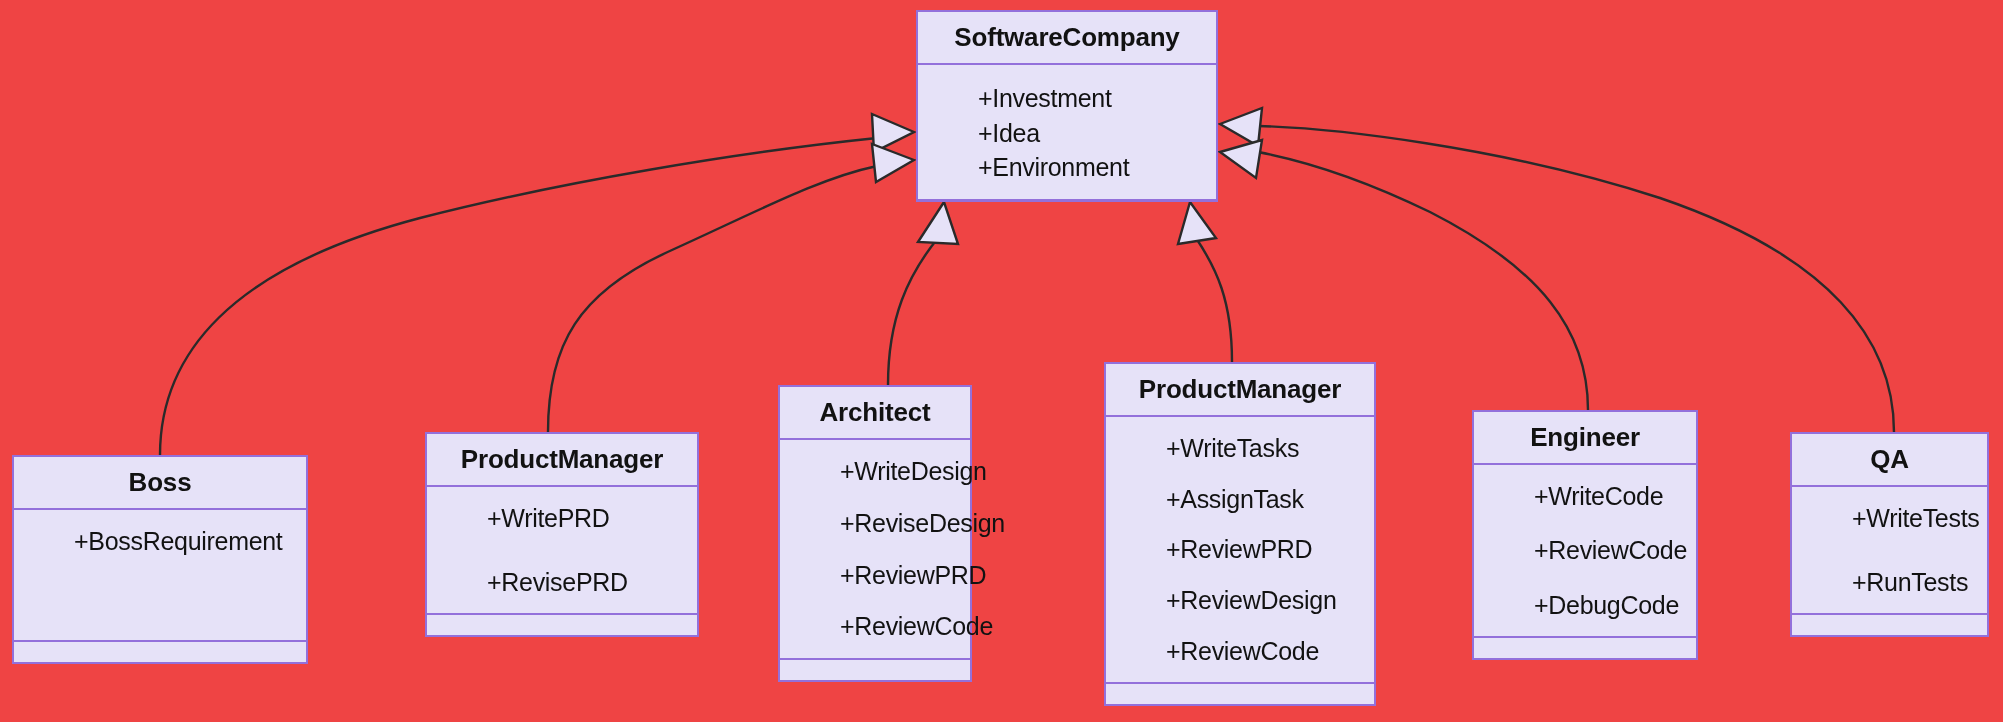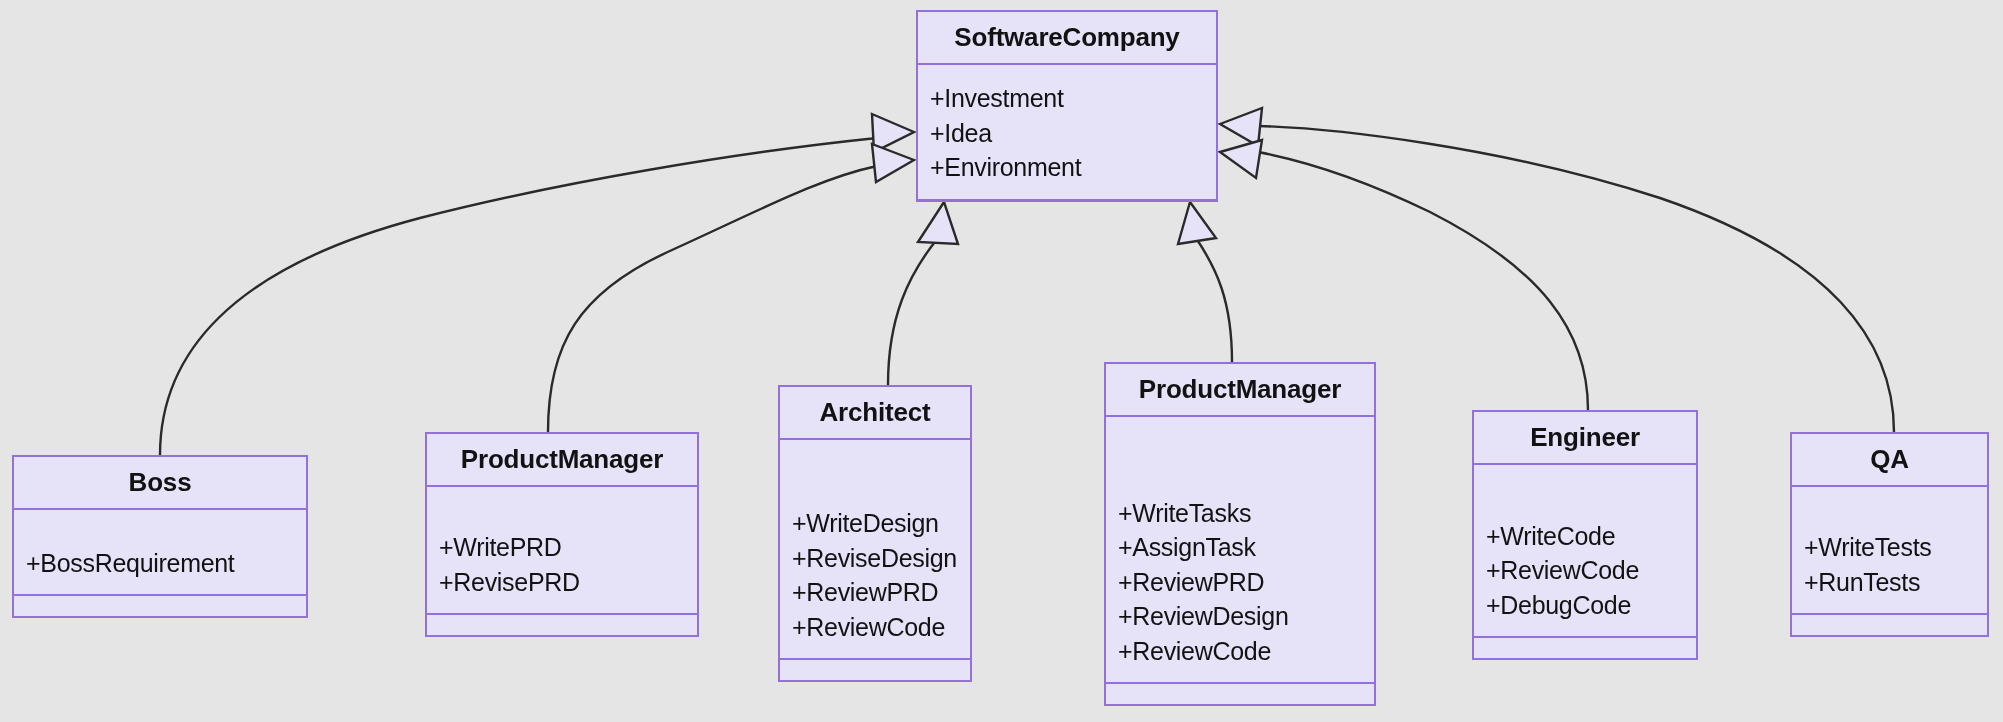--- a/index.html
+++ b/index.html
@@ -8,21 +8,21 @@
     background: #ffffff;
   }
   body {
     font-family: "Liberation Sans", "DejaVu Sans", sans-serif;
     -webkit-font-smoothing: antialiased;
   }
   #diagram-root {
     position: relative;
     width: 2003px;
     height: 722px;
-    background: #e5e5e5;
+    background: #ef4444;
     overflow: hidden;
   }
   #edge-layer {
     position: absolute;
     left: 0;
     top: 0;
     width: 2003px;
     height: 722px;
     pointer-events: none;
   }
@@ -48,21 +48,22 @@
   .uml-divider {
     height: 0;
     border-top: 2px solid #9370db;
     flex: none;
   }
   .uml-attrs {
     flex: 1 1 auto;
     padding: 14px 12px 14px 12px;
     display: flex;
     flex-direction: column;
-    justify-content: flex-end;
+    justify-content: space-between;
+    margin-left: 48px;
   }
   .uml-attr {
     font-size: 25px;
     color: #121212;
     line-height: 1.38;
     white-space: nowrap;
     letter-spacing: -0.3px;
   }
   .uml-methods {
     height: 20px;
@@ -108,21 +109,21 @@
     <div class="uml-divider"></div>
     <div class="uml-attrs" style="padding-top:16px;">
       <div class="uml-attr">+Investment</div>
       <div class="uml-attr">+Idea</div>
       <div class="uml-attr">+Environment</div>
     </div>
     <div class="uml-divider"></div>
     <div class="uml-methods"></div>
   </div>
 
-  <div class="uml-class" style="left:12px; top:455px; width:296px; height:163px;">
+  <div class="uml-class" style="left:12px; top:455px; width:296px; height:209px;">
     <div class="uml-title">Boss</div>
     <div class="uml-divider"></div>
     <div class="uml-attrs">
       <div class="uml-attr">+BossRequirement</div>
     </div>
     <div class="uml-divider"></div>
     <div class="uml-methods"></div>
   </div>
 
   <div class="uml-class" style="left:425px; top:432px; width:274px; height:205px;">

